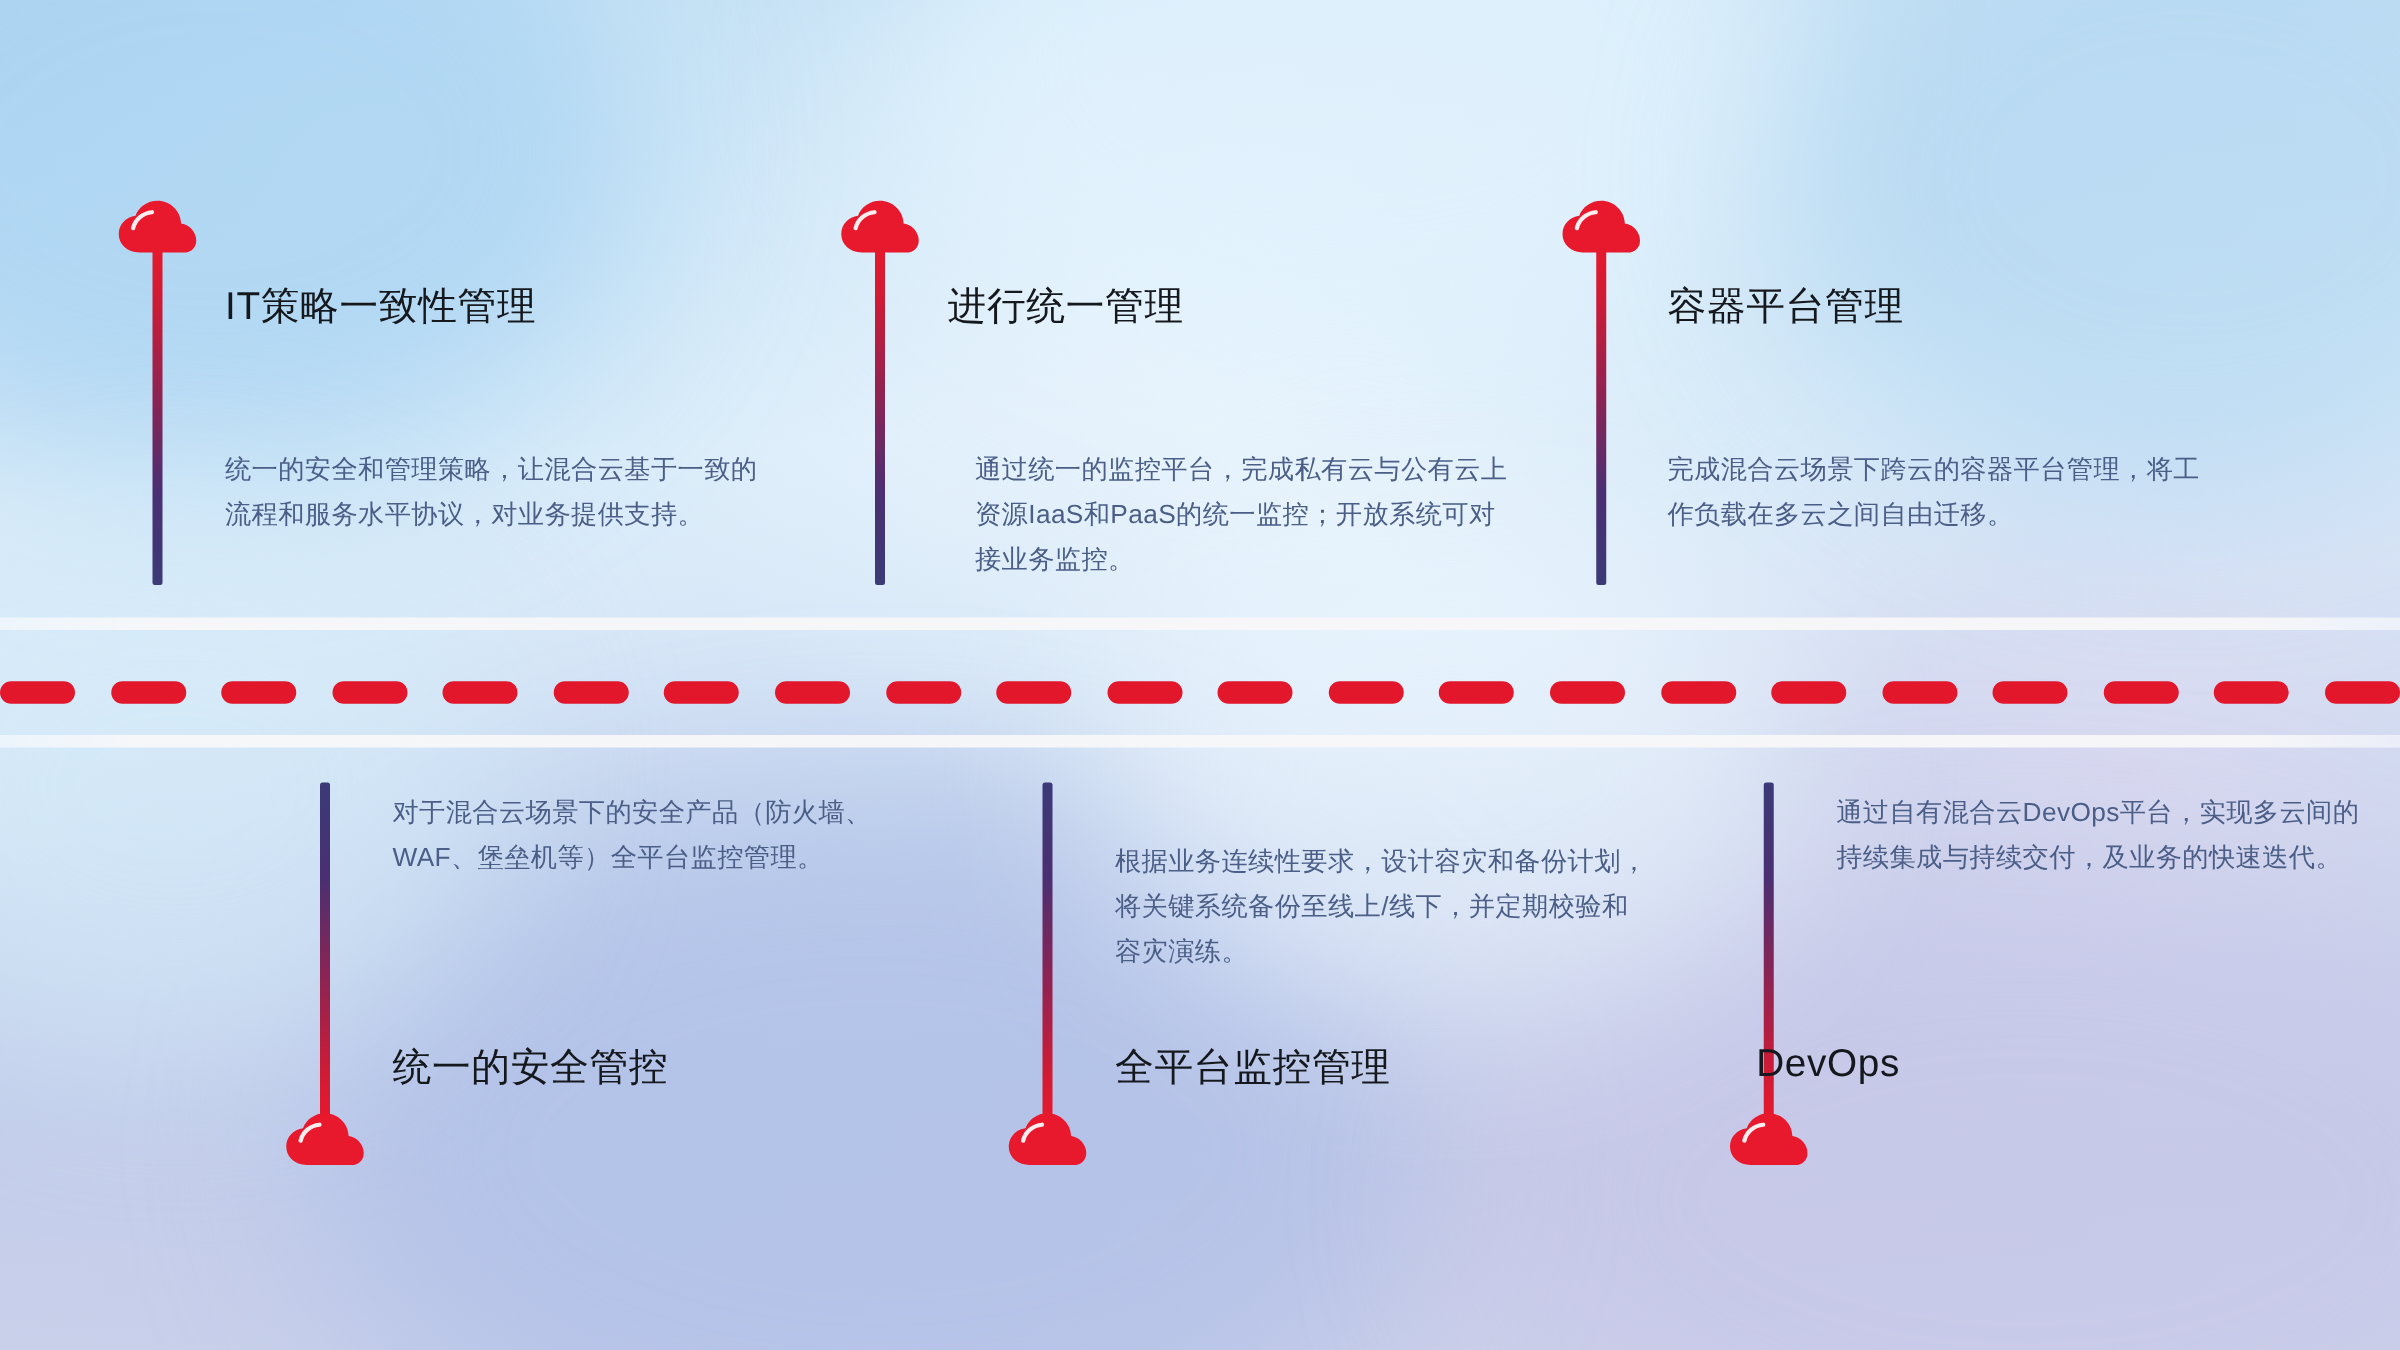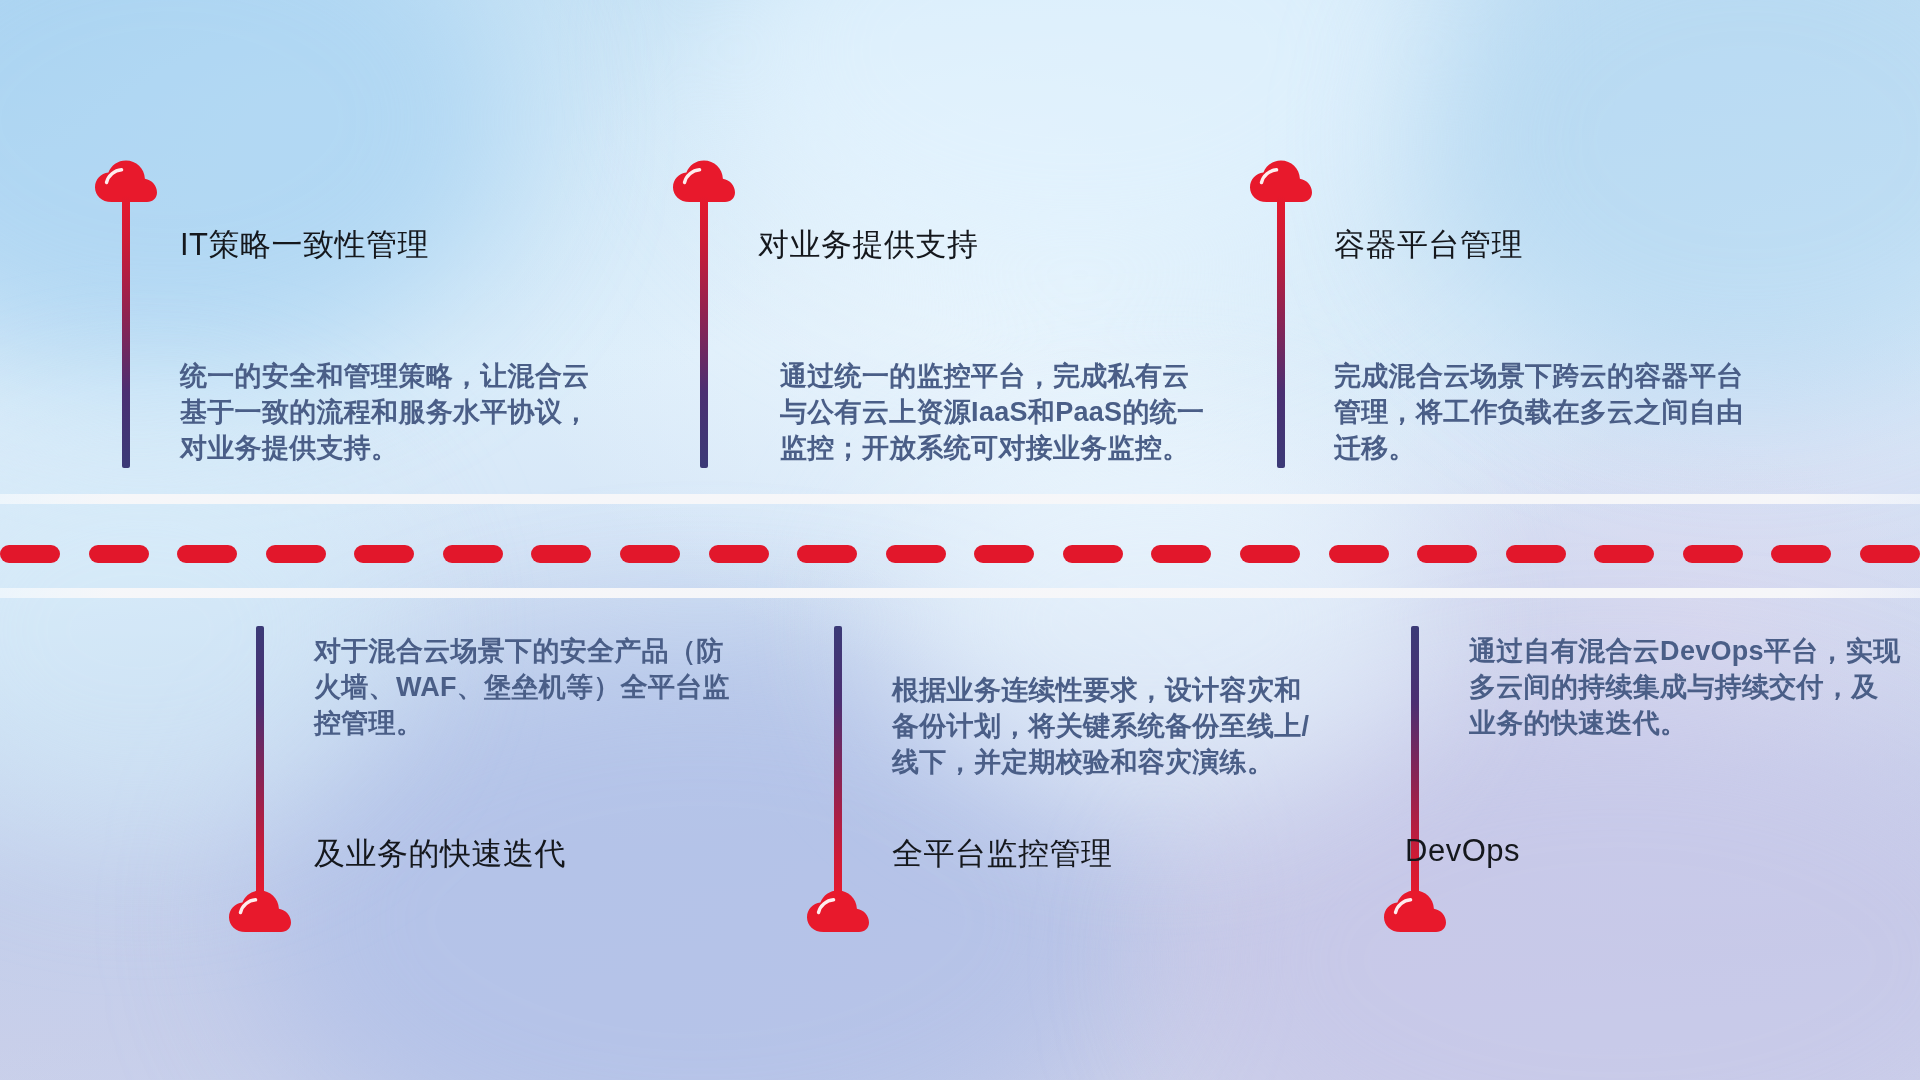--- a/index.html
+++ b/index.html
@@ -42,23 +42,22 @@
   .bar{position:absolute;width:8px;border-radius:2px;}
   .bar.down{background:linear-gradient(180deg,#e8192c 0%,#cf1b35 16%,#8e2352 44%,#4b2f72 72%,#3b3a77 100%);}
   .bar.up{background:linear-gradient(180deg,#3b3a77 0%,#4b2f72 28%,#8e2352 58%,#cf1b35 85%,#e8192c 100%);}
 
   .cloud{position:absolute;width:64px;height:44px;}
   .title{
     position:absolute;font-size:31px;font-weight:normal;color:#15181d;
     white-space:nowrap;letter-spacing:.5px;
   }
   .desc{
-    position:absolute;font-size:27px;line-height:36px;color:#4a5e87;
+    position:absolute;font-size:21px;line-height:36px;color:#4a5e87;
     letter-spacing:.3px;
-    font-weight:bold;
   }
 </style>
 </head>
 <body>
 
 <div class="stage">
 
   <div class="blob b1"></div>
   <div class="blob b2"></div>
   <div class="blob b3"></div>
@@ -78,21 +77,21 @@
     <div class="desc" style="left:180px;top:358px;width:432px;">统一的安全和管理策略，让混合云基于一致的流程和服务水平协议，对业务提供支持。</div>
   </div>
 
   <div class="col">
     <svg class="cloud" style="left:672px;top:160px;" viewBox="0 0 64 44">
       <path d="M17.5 42 C7.6 42 1 35.3 1 27.2 C1 19.6 6.9 13.3 14.4 12.6 C17 5.3 24 0.5 31.9 0.5
                C42.2 0.5 50.6 8.6 50.9 18.7 C58 19.8 63 25.7 63 32.5 C63 38 58.9 42 53 42 Z" fill="#e8192c"></path>
       <path d="M12.5 22.5 C14.2 15.5 20.3 10.4 27.6 9.8" fill="none" stroke="#ffffff" stroke-width="3.4" stroke-linecap="round" opacity=".92"></path>
     </svg>
     <div class="bar down" style="left:700px;top:196px;height:272px;"></div>
-    <div class="title" style="left:758px;top:224px;">对业务提供支持</div>
+    <div class="title" style="left:758px;top:224px;">进行统一管理</div>
     <div class="desc" style="left:780px;top:358px;width:432px;">通过统一的监控平台，完成私有云与公有云上资源IaaS和PaaS的统一监控；开放系统可对接业务监控。</div>
   </div>
 
   <div class="col">
     <svg class="cloud" style="left:1249px;top:160px;" viewBox="0 0 64 44">
       <path d="M17.5 42 C7.6 42 1 35.3 1 27.2 C1 19.6 6.9 13.3 14.4 12.6 C17 5.3 24 0.5 31.9 0.5
                C42.2 0.5 50.6 8.6 50.9 18.7 C58 19.8 63 25.7 63 32.5 C63 38 58.9 42 53 42 Z" fill="#e8192c"></path>
       <path d="M12.5 22.5 C14.2 15.5 20.3 10.4 27.6 9.8" fill="none" stroke="#ffffff" stroke-width="3.4" stroke-linecap="round" opacity=".92"></path>
     </svg>
     <div class="bar down" style="left:1277px;top:196px;height:272px;"></div>
@@ -128,21 +127,21 @@
   <div class="road road-edge bot"></div>
 
   <div class="col">
     <div class="bar up" style="left:256px;top:626px;height:272px;"></div>
     <svg class="cloud" style="left:228px;top:890px;" viewBox="0 0 64 44">
       <path d="M17.5 42 C7.6 42 1 35.3 1 27.2 C1 19.6 6.9 13.3 14.4 12.6 C17 5.3 24 0.5 31.9 0.5
                C42.2 0.5 50.6 8.6 50.9 18.7 C58 19.8 63 25.7 63 32.5 C63 38 58.9 42 53 42 Z" fill="#e8192c"></path>
       <path d="M12.5 22.5 C14.2 15.5 20.3 10.4 27.6 9.8" fill="none" stroke="#ffffff" stroke-width="3.4" stroke-linecap="round" opacity=".92"></path>
     </svg>
     <div class="desc" style="left:314px;top:633px;width:432px;">对于混合云场景下的安全产品（防火墙、WAF、堡垒机等）全平台监控管理。</div>
-    <div class="title" style="left:314px;top:833px;">及业务的快速迭代</div>
+    <div class="title" style="left:314px;top:833px;">统一的安全管控</div>
   </div>
 
   <div class="col">
     <div class="bar up" style="left:834px;top:626px;height:272px;"></div>
     <svg class="cloud" style="left:806px;top:890px;" viewBox="0 0 64 44">
       <path d="M17.5 42 C7.6 42 1 35.3 1 27.2 C1 19.6 6.9 13.3 14.4 12.6 C17 5.3 24 0.5 31.9 0.5
                C42.2 0.5 50.6 8.6 50.9 18.7 C58 19.8 63 25.7 63 32.5 C63 38 58.9 42 53 42 Z" fill="#e8192c"></path>
       <path d="M12.5 22.5 C14.2 15.5 20.3 10.4 27.6 9.8" fill="none" stroke="#ffffff" stroke-width="3.4" stroke-linecap="round" opacity=".92"></path>
     </svg>
     <div class="desc" style="left:892px;top:633px;width:432px;margin-top:39px;">根据业务连续性要求，设计容灾和备份计划，将关键系统备份至线上/线下，并定期校验和容灾演练。</div>

